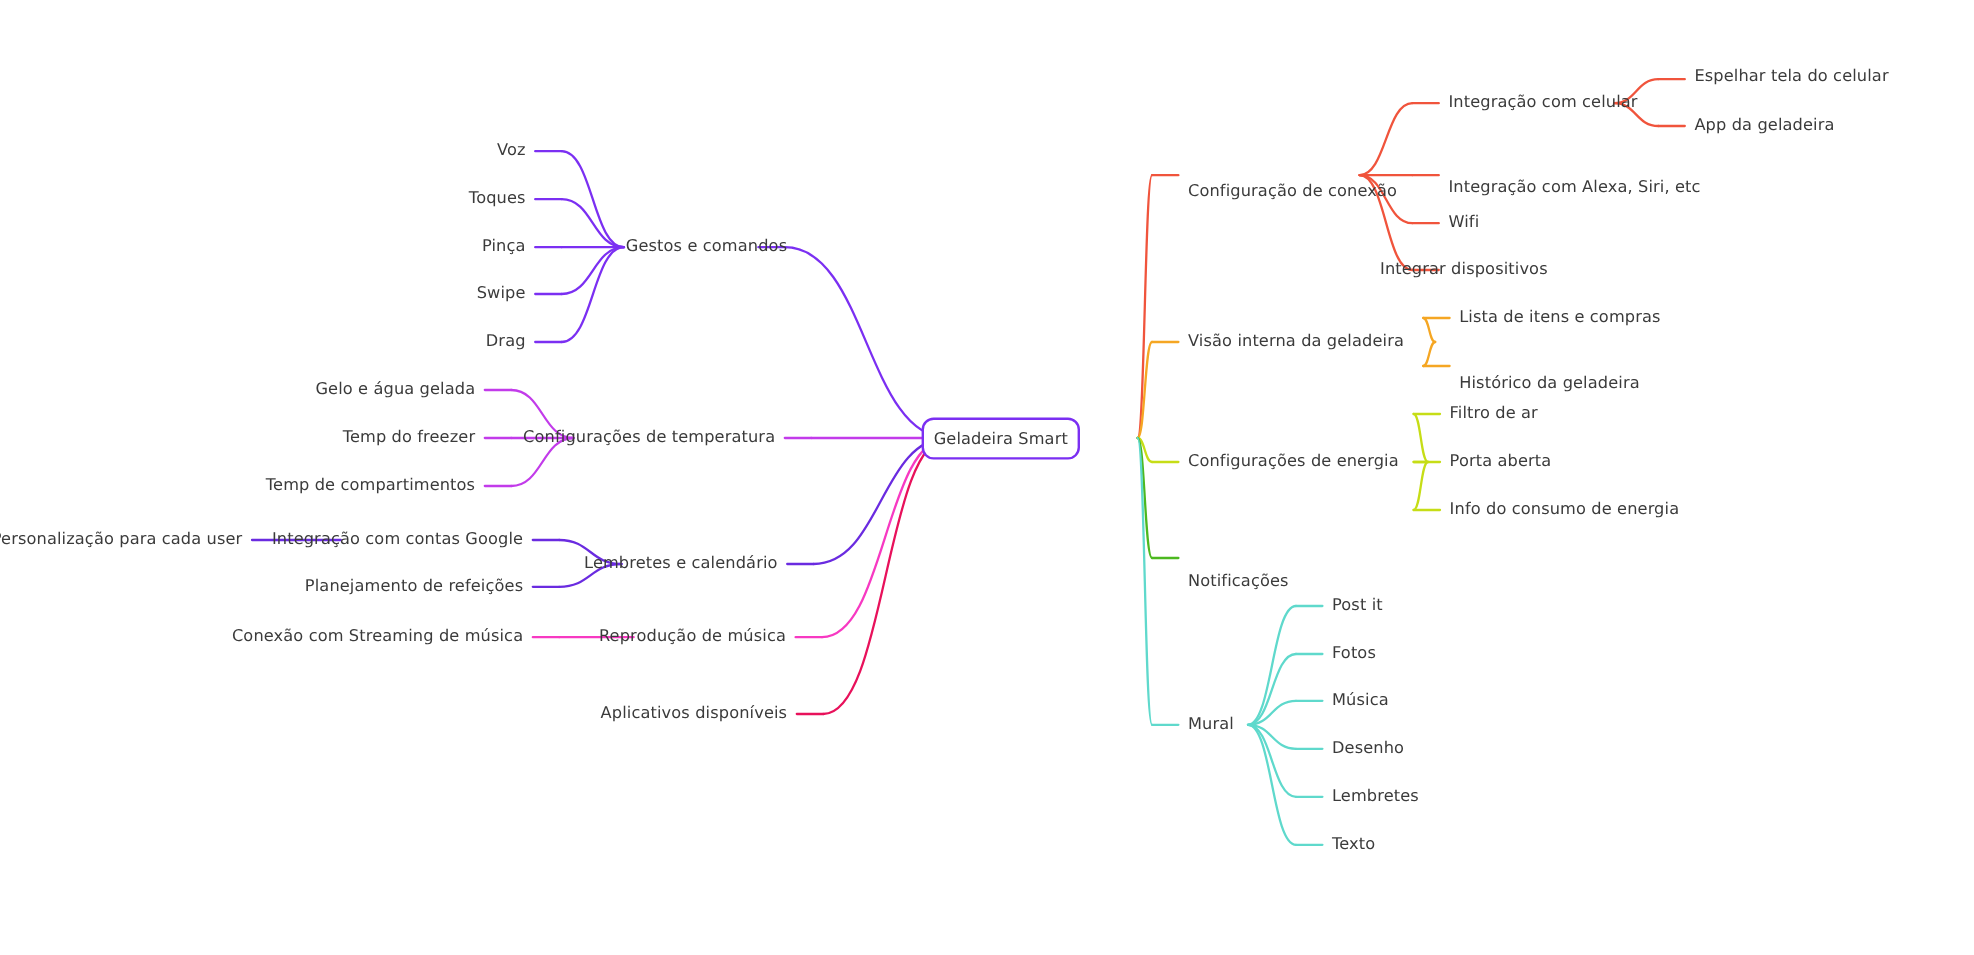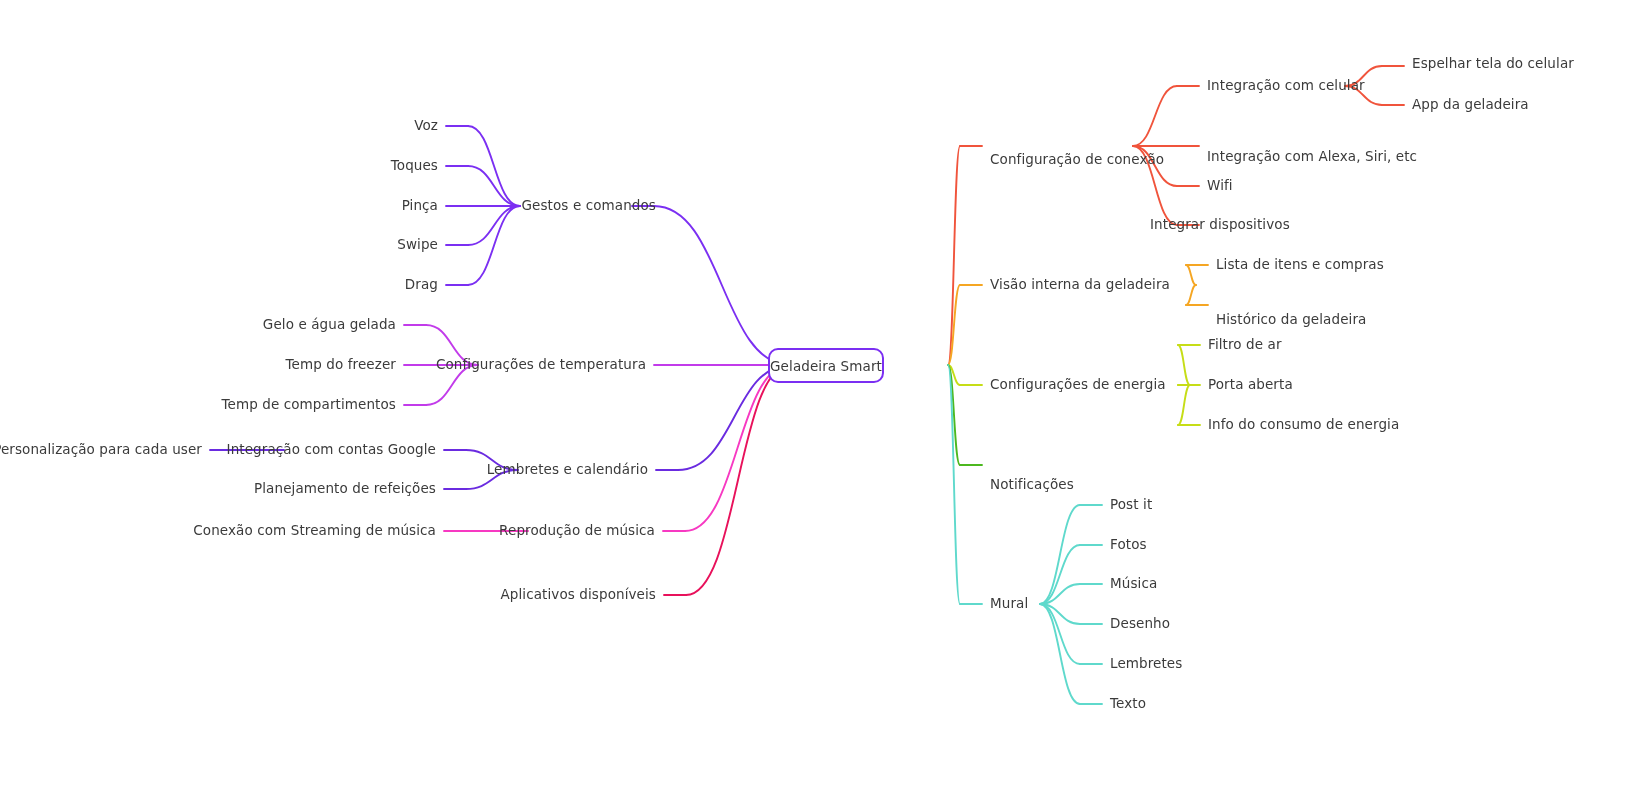--- a/index.html
+++ b/index.html
@@ -128,21 +128,21 @@
       <path d="M 518 470 C 492 470, 492 489, 466 489" stroke="#6A2BE0" stroke-width="1.9" fill="none" stroke-linecap="round"></path>
       <path d="M 466 489 L 444 489" stroke="#6A2BE0" stroke-width="1.9" fill="none" stroke-linecap="round"></path>
       <path d="M 790 365 C 737.5 365, 737.5 531, 685 531" stroke="#F739C2" stroke-width="1.9" fill="none" stroke-linecap="round"></path>
       <path d="M 685 531 L 663 531" stroke="#F739C2" stroke-width="1.9" fill="none" stroke-linecap="round"></path>
       <path d="M 528 531 C 497 531, 497 531, 466 531" stroke="#F739C2" stroke-width="1.9" fill="none" stroke-linecap="round"></path>
       <path d="M 466 531 L 444 531" stroke="#F739C2" stroke-width="1.9" fill="none" stroke-linecap="round"></path>
       <path d="M 790 365 C 738 365, 738 595, 686 595" stroke="#E8115B" stroke-width="1.9" fill="none" stroke-linecap="round"></path>
       <path d="M 686 595 L 664 595" stroke="#E8115B" stroke-width="1.9" fill="none" stroke-linecap="round"></path>
     </svg>
 
-  <div class="root-node" id="root-node" style="left: 768px; top: 348px; width: 116px; height: 35px; border-color: rgb(123, 47, 242);">
+  <div class="root-node" id="root-node" style="left: 768px; top: 348px; width: 132px; height: 35px; border-color: rgb(123, 47, 242);">
     <span class="root-text">Geladeira Smart</span>
   </div>
 
   <div id="label-layer">
       <div class="node-label anchor-left" style="left: 990px; top: 146px; margin-top: 14px;">Configuração de conexão</div>
       <div class="node-label anchor-left" style="left: 1207px; top: 86px;">Integração com celular</div>
       <div class="node-label anchor-left" style="left: 1412px; top: 64px;">Espelhar tela do celular</div>
       <div class="node-label anchor-left" style="left: 1412px; top: 105px;">App da geladeira</div>
       <div class="node-label anchor-left" style="left: 1207px; top: 137px; margin-top: 20px;">Integração com Alexa, Siri, etc</div>
       <div class="node-label anchor-left" style="left: 1207px; top: 186px;">Wifi</div>

